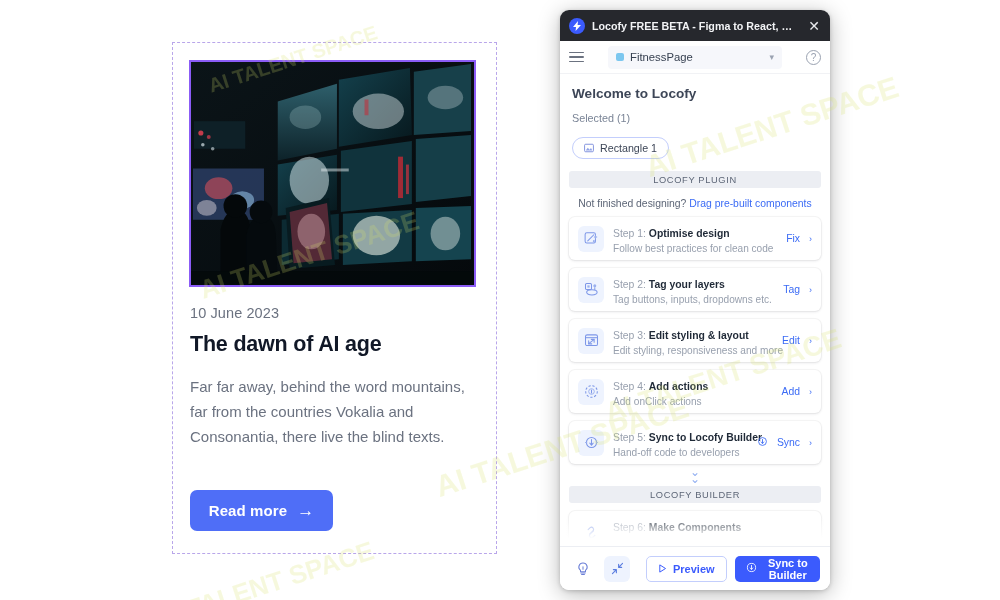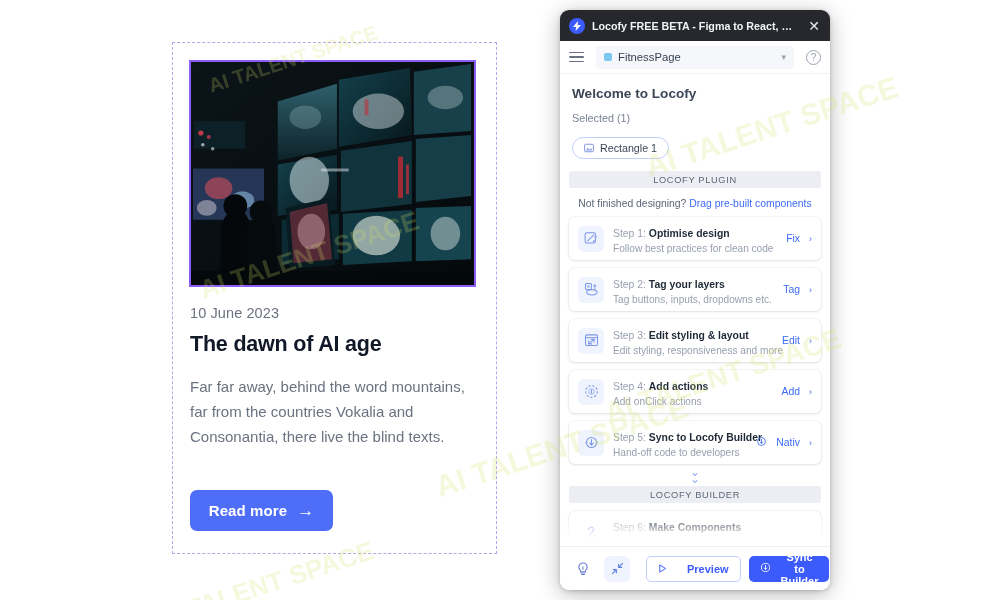--- a/index.html
+++ b/index.html
@@ -86,21 +86,21 @@
   }
   .tb-title {
     color: #f2f3f5; font-size: 10.7px; font-weight: 700;
     white-space: nowrap; overflow: hidden; text-overflow: ellipsis;
     flex: 1 1 auto;
   }
   .tb-close { color: #e7e9ec; font-size: 14px; cursor: pointer; padding: 0 2px; flex:0 0 auto;}
 
   .toolbar {
     height: 33px; flex: 0 0 auto; background: #fff;
-    display: flex; align-items: center; padding: 0 9px; gap: 12px;
+    display: flex; align-items: center; padding: 0 9px; gap: 24px;
     border-bottom: 1px solid #f1f2f5;
   }
   .burger { width: 15px; display: flex; flex-direction: column; gap: 3px; cursor: pointer; flex:0 0 auto;}
   .burger i { display: block; height: 1.6px; background: #6b7280; border-radius: 1px; }
   .page-select {
     flex: 1 1 auto; height: 23px; background: #f6f7fb; border-radius: 4px;
     display: flex; align-items: center; gap: 6px; padding: 0 8px;
     cursor: pointer;
   }
   .ps-dot { width: 8px; height: 8px; border-radius: 2px; background: #7cc7ef; flex: 0 0 auto; }
@@ -169,21 +169,21 @@
   .f-iconbtn {
     width: 26px; height: 26px; border-radius: 6px;
     display: flex; align-items: center; justify-content: center; cursor: pointer;
     flex: 0 0 auto;
   }
   .f-iconbtn.tint { background: #eef3fe; }
   .f-spacer { flex: 1 1 auto; }
   .btn-preview {
     height: 26px; padding: 0 11px; border: 1px solid #c3cefc; border-radius: 5px;
     background: #fff; color: #3b5bfd; font-size: 11px; font-weight: 700;
-    display: flex; align-items: center; gap: 20px; cursor: pointer;
+    display: flex; align-items: center; gap: 6px; cursor: pointer;
   }
   .btn-sync {
     height: 26px; padding: 0 11px; border: none; border-radius: 5px;
     background: #3b5bfd; color: #fff; font-size: 11px; font-weight: 700;
     display: flex; align-items: center; gap: 10px; cursor: pointer;
   }
 </style>
 </head>
 <body>
 
@@ -424,21 +424,21 @@
           </span>
           <span class="step-sub" style="display:block">Hand-off code to developers</span>
         </span>
         <span class="step-act">
           <span>
             <svg width="11" height="11" viewBox="0 0 14 14">
               <circle cx="7" cy="7" r="5" fill="none" stroke="#3b6bf5" stroke-width="1.1"></circle>
               <path d="M7 4.4 v5 M5.4 7.6 L7 9.4 L8.6 7.6" fill="none" stroke="#3b6bf5" stroke-width="1.1" stroke-linecap="round" stroke-linejoin="round"></path>
             </svg>
           </span>
-          <span>Nativ</span>
+          <span>Sync</span>
           <span class="chev">›</span>
         </span>
       </div>
 
       <div class="expand-chevrons">
         <span>⌄</span>
           <span>⌄</span>
       </div>
 
       <div class="section-head" style="margin-top:4px">LOCOFY BUILDER</div>

